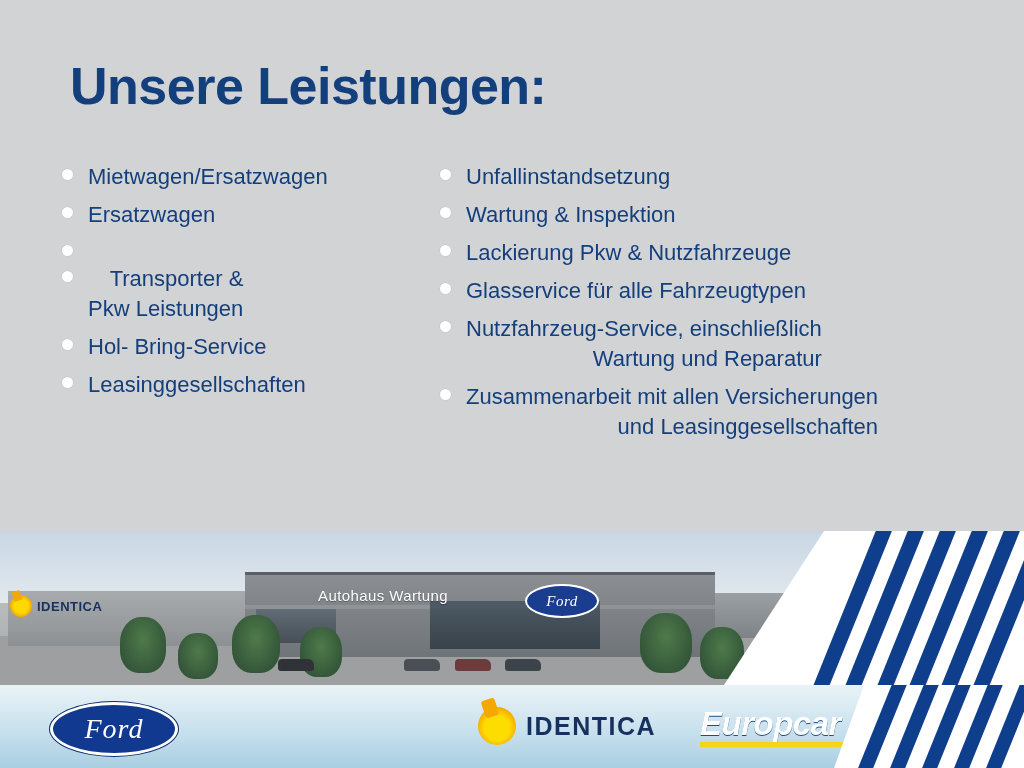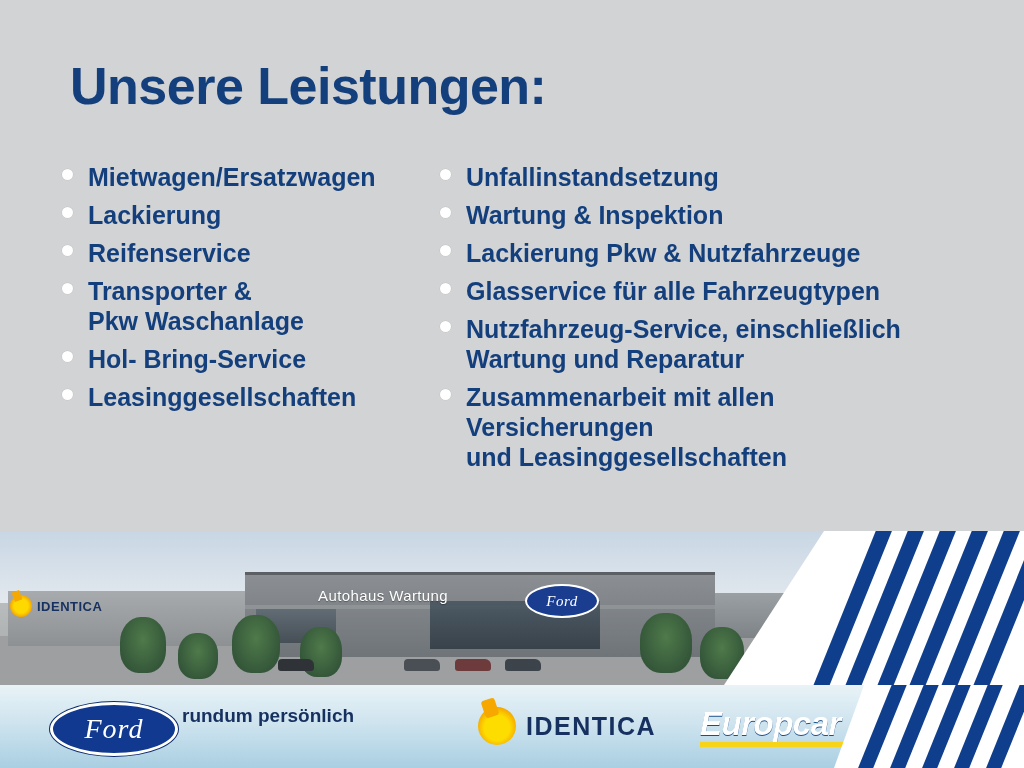--- a/index.html
+++ b/index.html
@@ -58,23 +58,24 @@
     height: 11px;
     border-radius: 50%;
     background: #ffffff;
     margin-top: 7px;
     margin-right: 15px;
     flex: 0 0 auto;
     box-shadow: 0 0 0 0.5px #c3c4c5;
   }
   .bullet-text {
     color: #143f7d;
-    font-size: 25px;
-    font-weight: bold;
+    font-size: 22px;
+    font-weight: normal;
     line-height: 30px;
+    text-align: right;
   }
   .bullet-text .line2 {
     display: block;
   }
 
   
   .photo {
     position: absolute;
     left: 0;
     top: 531px;
@@ -333,31 +334,30 @@
 
   <div class="columns">
 
     <div class="col col-left">
       <div class="bullet-row">
         <span class="dot"></span>
         <span class="bullet-text">Mietwagen/Ersatzwagen</span>
       </div>
       <div class="bullet-row">
         <span class="dot"></span>
-        <span class="bullet-text">Lackierung</span>
-      </div>
-      <div class="bullet-row">
-        <span class="dot"></span>
-        <span class="bullet-text">Reifenservice</span>
+        <span class="bullet-text">Ersatzwagen</span>
+      </div>
+      <div class="bullet-row">
+        <span class="dot"></span>
       </div>
       <div class="bullet-row">
         <span class="dot"></span>
         <span class="bullet-text">
           <span>Transporter &amp;</span>
-          <span class="line2">Pkw Waschanlage</span>
+          <span class="line2">Pkw Leistungen</span>
         </span>
       </div>
       <div class="bullet-row">
         <span class="dot"></span>
         <span class="bullet-text">Hol- Bring-Service</span>
       </div>
       <div class="bullet-row">
         <span class="dot"></span>
         <span class="bullet-text">Leasinggesellschaften</span>
       </div>
@@ -441,21 +441,20 @@
   </div>
 
   <div class="bottombar">
     <div class="bottombar-inner">
 
       <div class="ford-oval">
         <span>Ford</span>
       </div>
 
       <div class="hirsch-text">
-        <div>rundum persönlich</div>
       </div>
 
       <div class="identica-bottom">
         <span class="sun-big"></span>
         <span class="txt">IDENTICA</span>
       </div>
 
       <div class="europcar">Europcar</div>
       <div class="europcar-underline"></div>
     </div>

